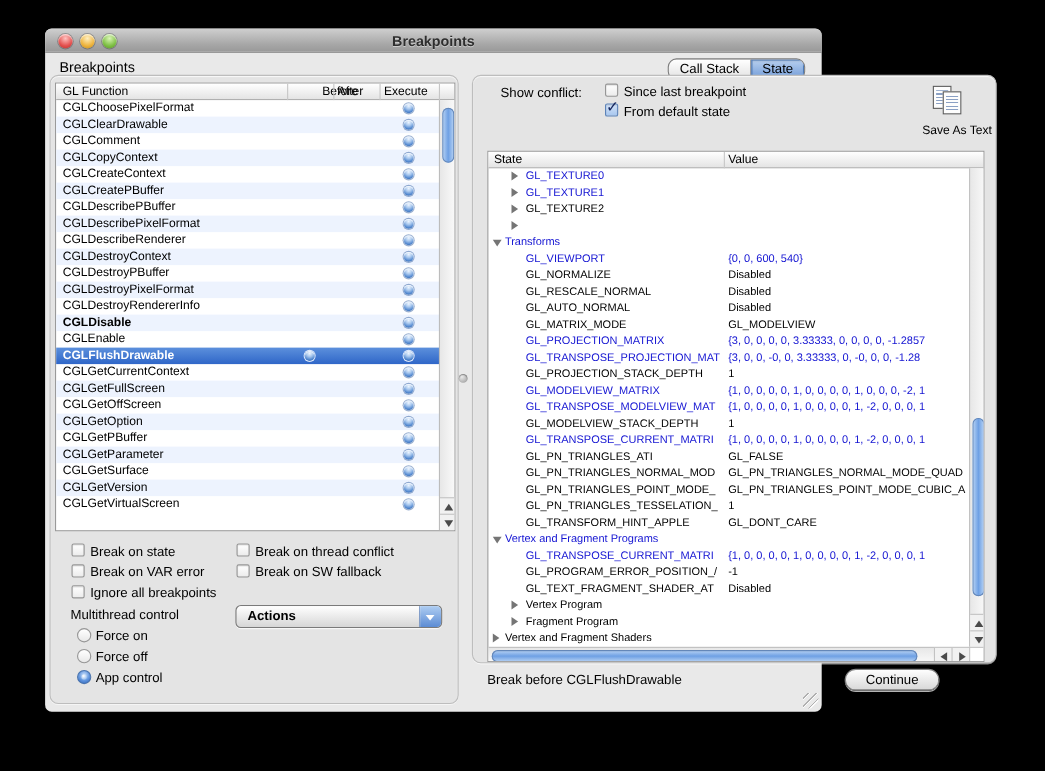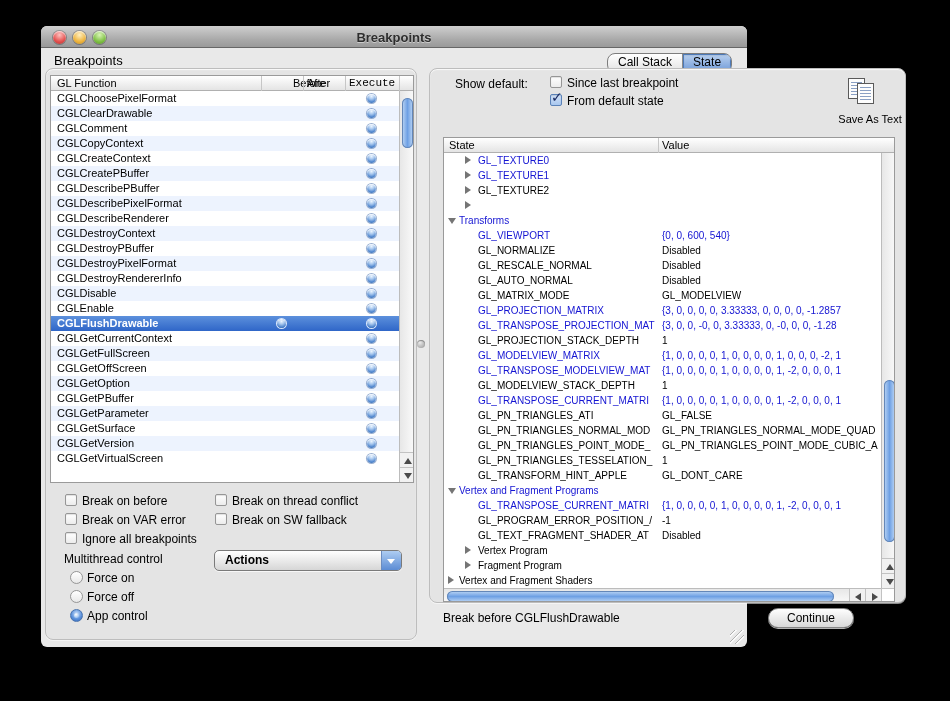--- a/index.html
+++ b/index.html
@@ -123,21 +123,21 @@
       <span class="tab selected">State</span>
     </div>
 
     <div class="group left">
 
       <div class="datatable" style="left:4px;top:6px;width:364px;height:408px;">
         <div class="thead">
           <span class="hlabel" style="left:6px;">GL Function</span>
           <span class="hlabel" style="left:214px;margin-left:28px;">Before</span>
           <span class="hlabel" style="left:256px;">After</span>
-          <span class="hlabel" style="left:298px;font-family:Liberation Mono, monospace;">Execute</span>
+          <span class="hlabel" style="left:298px;">Execute</span>
           <span class="hdiv" style="left:210px;"></span>
           <span class="hdiv" style="left:252px;"></span>
           <span class="hdiv" style="left:294px;"></span>
           <span class="hdiv" style="left:348px;"></span>
         </div>
         <div>
             <div class="fnrow" style="top: 15px;">
               <span class="fnname">CGLChoosePixelFormat</span>
               <span class="orb" style="left: 316px;"></span>
             </div>
@@ -182,21 +182,21 @@
               <span class="orb" style="left: 316px;"></span>
             </div>
             <div class="fnrow stripe" style="top: 180px;">
               <span class="fnname">CGLDestroyPixelFormat</span>
               <span class="orb" style="left: 316px;"></span>
             </div>
             <div class="fnrow" style="top: 195px;">
               <span class="fnname">CGLDestroyRendererInfo</span>
               <span class="orb" style="left: 316px;"></span>
             </div>
-            <div class="fnrow stripe" style="top: 210px;">
+            <div class="fnrow stripe" style="top: 210px; font-weight: bold;">
               <span class="fnname">CGLDisable</span>
               <span class="orb" style="left: 316px;"></span>
             </div>
             <div class="fnrow" style="top: 225px;">
               <span class="fnname">CGLEnable</span>
               <span class="orb" style="left: 316px;"></span>
             </div>
             <div class="fnrow sel" style="top: 240px;">
               <span class="fnname">CGLFlushDrawable</span>
               <span class="orb" style="left: 226px;"></span>
@@ -242,21 +242,21 @@
 
         <div class="vsb" style="left:348px;top:15px;width:15px;height:391px;">
           <div class="vthumb" style="top:7px;height:50px;"></div>
           <div class="sbbtn v up" style="top:361px;"></div>
           <div class="sbbtn v down" style="top:376px;"></div>
         </div>
       </div>
 
       <div class="ctl-row" style="left:19px;top:424px;">
         <span class="cb"></span>
-        <span class="ctl-label">Break on before</span>
+        <span class="ctl-label">Break on state</span>
       </div>
       <div class="ctl-row" style="left:19px;top:443px;">
         <span class="cb"></span>
         <span class="ctl-label">Break on VAR error</span>
       </div>
       <div class="ctl-row" style="left:19px;top:462px;">
         <span class="cb"></span>
         <span class="ctl-label">Ignore all breakpoints</span>
       </div>
       <div class="ctl-row" style="left:169px;top:424px;">
@@ -285,21 +285,21 @@
 
       <div class="popup" style="left:168px;top:481px;width:188px;height:21px;">
         <span class="popup-label">Actions</span>
         <span class="popup-cap"></span>
       </div>
     </div>
 
     <div class="dimple"></div>
 
     <div class="group right">
-      <div class="static-label" style="left:25px;top:8px;">Show default:</div>
+      <div class="static-label" style="left:25px;top:8px;">Show conflict:</div>
       <div class="ctl-row" style="left:120px;top:6px;">
         <span class="cb"></span>
         <span class="ctl-label">Since last breakpoint</span>
       </div>
       <div class="ctl-row" style="left:120px;top:24px;">
         <span class="cb checked"></span>
         <span class="ctl-label">From default state</span>
       </div>
 
       <div class="save-btn">

